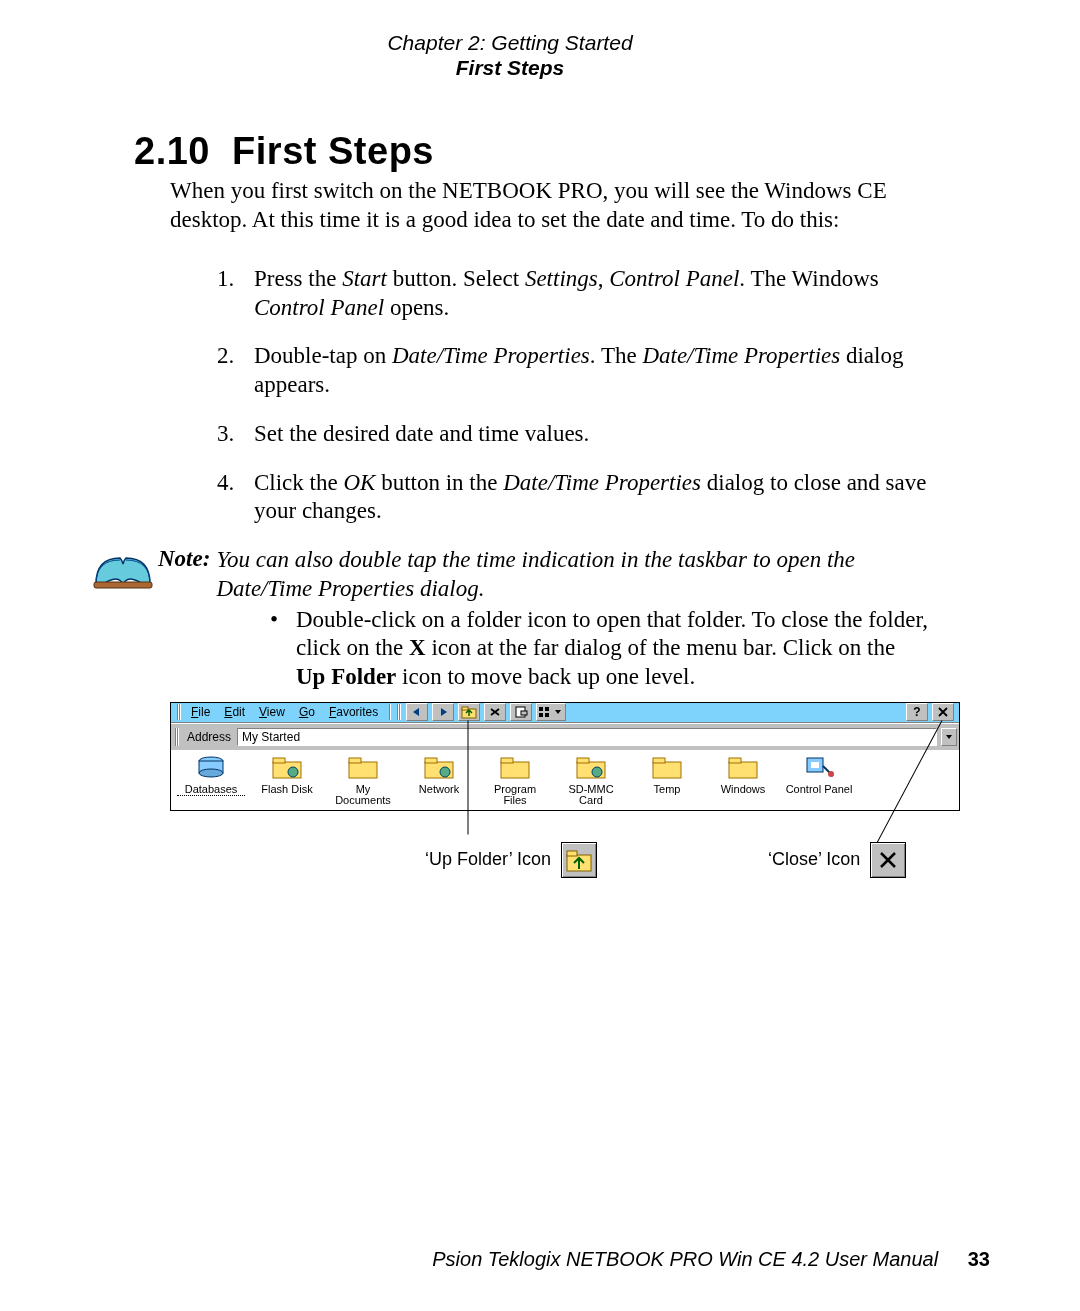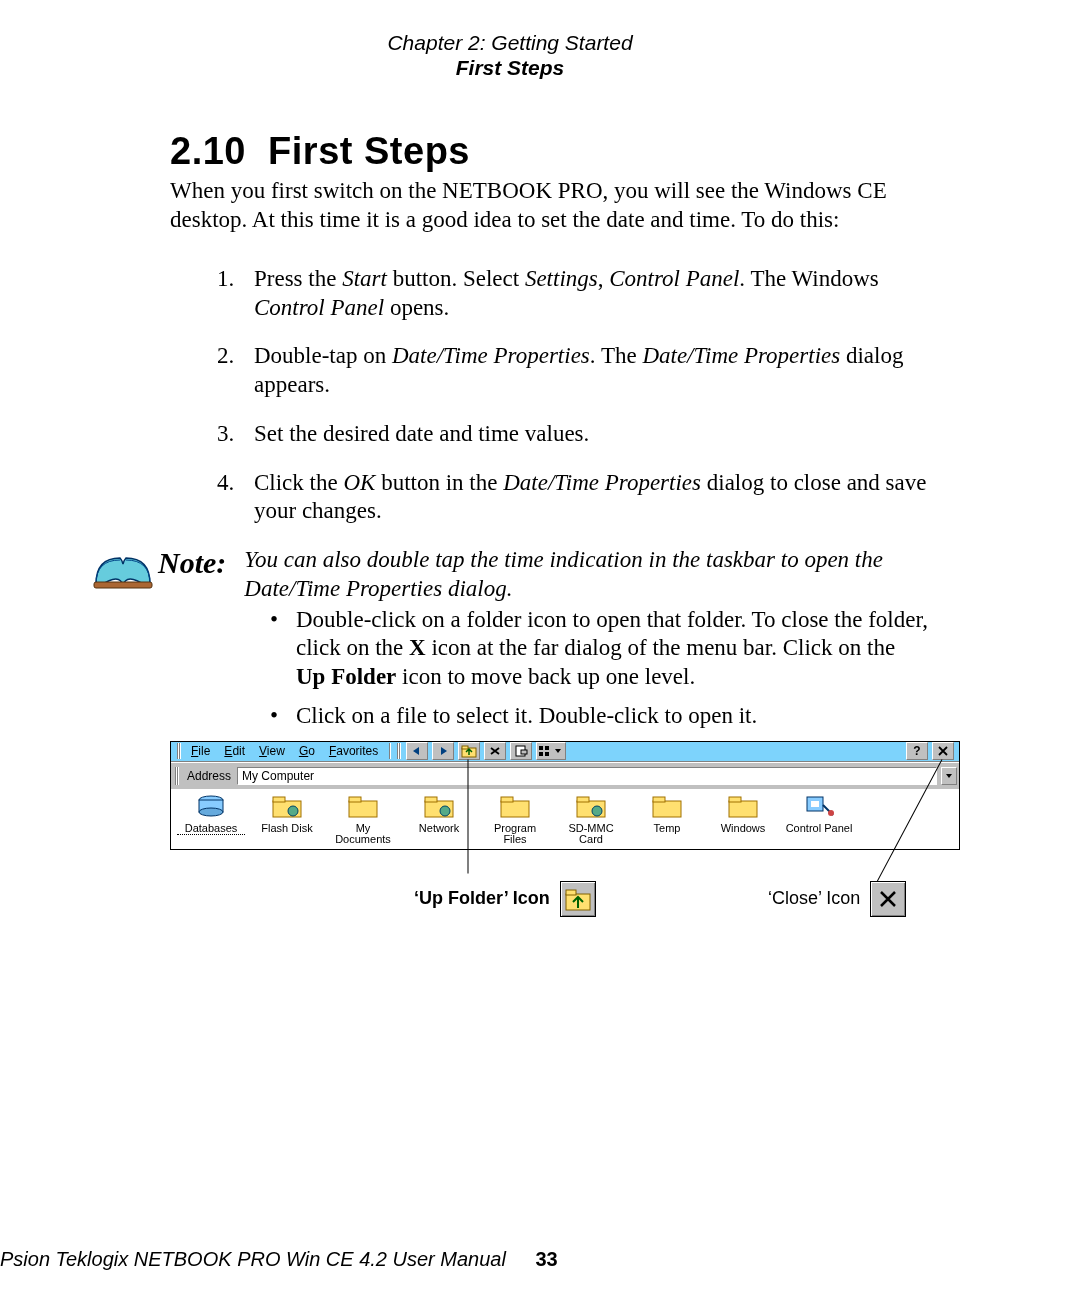--- a/index.html
+++ b/index.html
@@ -23,21 +23,21 @@
     font-style: italic;
     margin-right: 60px;
     line-height: 1.2;
   }
   .header-chapter { font-size: 21px; font-weight: normal; }
   .header-section { font-size: 21px; font-weight: bold; }
   h2.section-heading {
     font-family: "Arial Narrow", Arial, sans-serif;
     font-weight: bold;
     font-size: 38px;
-    margin: 50px 0 4px 80px;
+    margin: 50px 0 4px 44px;
     letter-spacing: 0.5px;
   }
   p.body {
     font-size: 23px;
     margin: 0 60px 0 80px;
     line-height: 1.25;
   }
   ol.steps {
     margin: 30px 60px 0 150px;
     padding: 0;
@@ -46,21 +46,21 @@
   ol.steps li { margin-bottom: 20px; padding-left: 14px; line-height: 1.25; }
   .note-row {
     display: flex;
     align-items: flex-start;
     margin: 6px 60px 0 0;
   }
   .note-icon {
     width: 62px; height: 48px; margin-left: 2px; margin-right: 4px; flex: 0 0 auto;
   }
   .note-label {
-    font-style: italic; font-weight: bold; font-size: 30px; margin-right: 18px; white-space: nowrap; text-align: center;
+    font-style: italic; font-weight: bold; font-size: 23px; margin-right: 6px; white-space: nowrap; text-align: center;
   }
   .note-text { font-style: italic; font-size: 23px; line-height: 1.25; }
   h3.subsection-heading {
     font-family: "Arial Narrow", Arial, sans-serif;
     font-weight: bold;
     font-size: 32px;
     margin: 24px 0 4px 80px;
     letter-spacing: 0.5px;
   }
   ul.bullets {
@@ -112,21 +112,21 @@
   }
   .callout .big {
     width:36px; height:36px; border:1px solid #000; background:#c0c0c0;
     box-shadow: inset 1px 1px 0 #fff, inset -1px -1px 0 #808080;
     display:flex; align-items:center; justify-content:center;
   }
   .line { position:absolute; background:#000; height:1px; transform-origin: left center; }
 
   .footer {
     position:absolute; bottom:40px; left:0; right:90px;
-    font-family: Arial, sans-serif; font-size:20px;
+    text-align:right; font-family: Arial, sans-serif; font-size:20px;
   }
   .footer .title { font-style: italic; }
   .footer .pnum { font-weight:bold; margin-left:24px; }
 </style>
 </head>
 <body>
 
 <div class="page">
   <div class="header-block">
     <div class="header-chapter">Chapter 2:  Getting Started</div>
@@ -152,21 +152,20 @@
       <path d="M4 38 Q4 14 28 14 M58 38 Q58 14 34 14" fill="none" stroke="#048" stroke-width="1"></path>
       <rect x="2" y="36" width="58" height="6" rx="2" fill="#a63" stroke="#531"></rect>
     </svg>
     <div class="note-label">Note:</div>
     <div class="note-text">You can also double tap the time indication in the taskbar to open the Date/Time Properties dialog.</div>
   </div>
 
 
   <ul class="bullets">
     <li><span>Double-click on a folder icon to open that folder. To close the folder, click on the </span><strong>X</strong><span> icon at the far dialog of the menu bar. Click on the </span><strong>Up Folder</strong><span> icon to move back up one level.</span></li>
-    <li>Click on a file to select it. Double-click to open it.</li>
   </ul>
 
   <div class="figure-wrap">
     <div class="win">
       <div class="menubar">
         <span class="gripper"></span>
         <span class="menu-item"><span class="ul">F</span><span>ile</span></span>
         <span class="menu-item"><span class="ul">E</span><span>dit</span></span>
         <span class="menu-item"><span class="ul">V</span><span>iew</span></span>
         <span class="menu-item"><span class="ul">G</span><span>o</span></span>
@@ -219,21 +218,21 @@
           <span class="tbtn">
               <svg width="12" height="12">
                 <path d="M2 2 L10 10 M10 2 L2 10" stroke="#000" stroke-width="1.8"></path>
               </svg>
             </span>
         </span>
       </div>
       <div class="addrbar">
         <span class="gripper"></span>
         <span class="addr-label">Address</span>
-        <span class="addr-field">My Computer</span>
+        <span class="addr-field">My Started</span>
         <span class="addr-drop">
             <svg width="8" height="8">
               <path d="M1 2 L7 2 L4 6 Z" fill="#000"></path>
             </svg>
           </span>
       </div>
       <div class="iconrow" id="iconrow">
           <div class="fsitem">
             <div class="ic"><svg width="32" height="26">
                 <ellipse cx="16" cy="7" rx="12" ry="4" fill="#8cf" stroke="#036"></ellipse>
@@ -302,21 +301,21 @@
                 <circle cx="28" cy="20" r="3" fill="#c44"></circle>
               </svg></div>
             <div class="lbl">Control Panel</div>
           </div>
         </div>
     </div>
 
     <div class="line" style="left:298px; top:18px; width:114px; transform:rotate(90deg);"></div>
     <div class="line" style="left:772px; top:18px; width:150px; transform:rotate(118deg);"></div>
 
-    <div class="callout" style="left:244px; top:140px;font-weight:bold;">
+    <div class="callout" style="left:255px; top:140px;">
       <span>‘Up Folder’ Icon</span>
       <span class="big">
           <svg width="28" height="26">
             <rect x="2" y="8" width="24" height="16" fill="#ffe070" stroke="#806000"></rect>
             <rect x="2" y="4" width="10" height="5" fill="#ffe070" stroke="#806000"></rect>
             <path d="M14 22 L14 12 M9 16 L14 11 L19 16" fill="none" stroke="#006000" stroke-width="2"></path>
           </svg>
         </span>
     </div>
     <div class="callout" style="left:598px; top:140px;">

